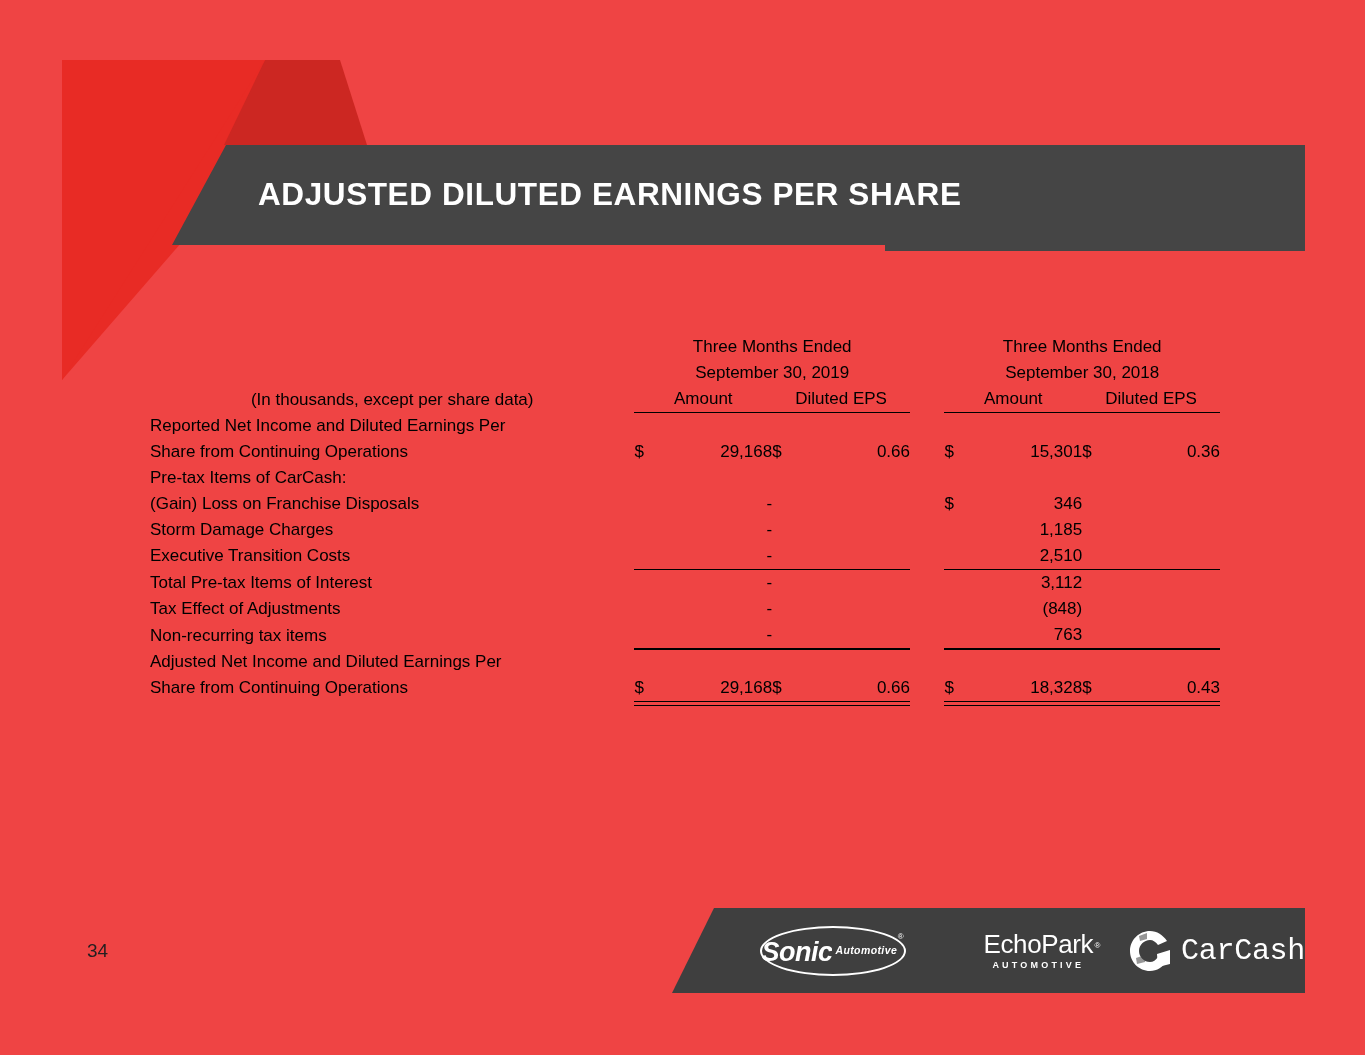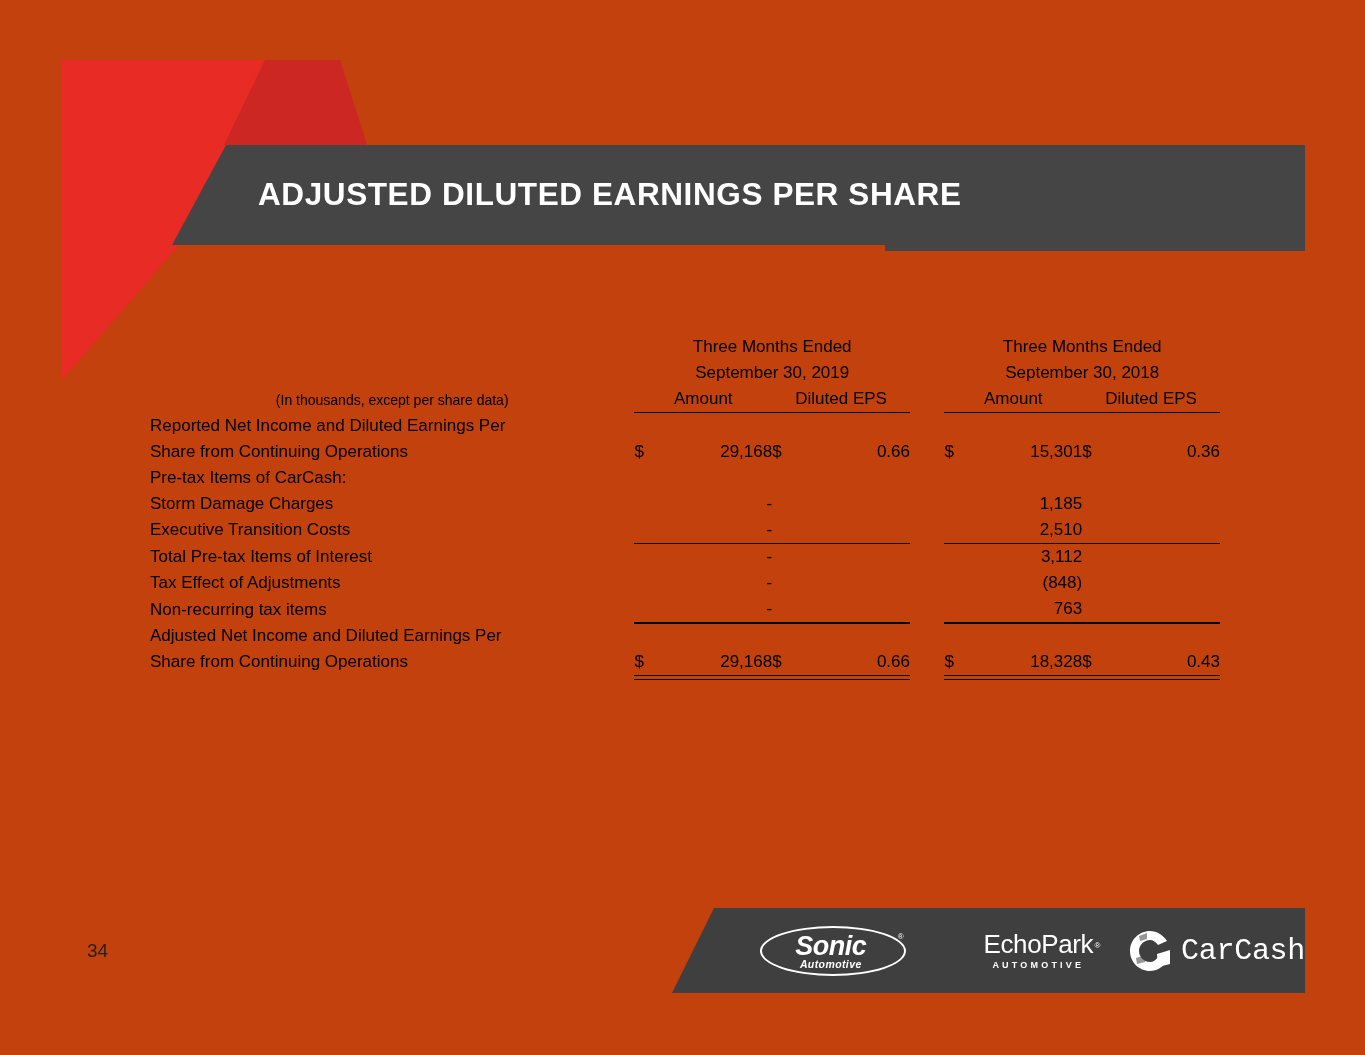--- a/index.html
+++ b/index.html
@@ -14,21 +14,21 @@
     font-family: "Liberation Sans", sans-serif;
     overflow: hidden;
   }
 
   
   #slide {
     position: absolute;
     left: 0; top: 0;
     width: 1365px;
     height: 1055px;
-    background: #c2410c;
+    background: #ef4444;
   }
 
   
   #header-graphic {
     position: absolute;
     left: 0; top: 0;
     width: 1365px;
     height: 400px;
     pointer-events: none;
   }
@@ -98,21 +98,21 @@
   .colhead {
     text-align: center;
     font-size: 17px;
     padding-bottom: 2px;
   }
   .colhead-rule {
     border-bottom: 1.6px solid #000000;
   }
 
   .small-note {
-    font-size: 14px;
+    font-size: 17px;
     text-align: center;
     padding-left: 0;
   }
   .ul-double {
     border-bottom: 1.6px solid #000000;
     position: relative;
   }
   .ul-double::after {
     content: "";
     position: absolute;
@@ -155,21 +155,21 @@
     padding-left: 88px;
     box-sizing: border-box;
     gap: 34px;
   }
 
   .logo-sonic {
     position: relative;
     width: 148px;
     height: 58px;
     display: flex;
-    flex-direction: column;
+    flex-direction: row;
     align-items: center;
     justify-content: center;
   }
   .logo-sonic .ellipse {
     position: absolute;
     left: 0; top: 4px;
     width: 146px;
     height: 50px;
     border: 2.5px solid #ffffff;
     border-radius: 50%;
@@ -315,20 +315,32 @@
         </tr>
         <tr>
           <td class="c-label ind1">Pre-tax Items of CarCash:</td>
           <td class="c-cur"></td>
           <td class="c-num"></td>
           <td class="c-cur"></td>
           <td class="c-num"></td>
           <td class="c-gap"></td>
           <td class="c-cur"></td>
           <td class="c-num"></td>
+          <td class="c-cur"></td>
+          <td class="c-num"></td>
+        </tr>
+        <tr>
+          <td class="c-label ind2">(Gain) Loss on Franchise Disposals</td>
+          <td class="c-cur"></td>
+          <td class="c-num dash">-</td>
+          <td class="c-cur"></td>
+          <td class="c-num"></td>
+          <td class="c-gap"></td>
+          <td class="c-cur">$</td>
+          <td class="c-num">346</td>
           <td class="c-cur"></td>
           <td class="c-num"></td>
         </tr>
         <tr>
           <td class="c-label ind2">Storm Damage Charges</td>
           <td class="c-cur"></td>
           <td class="c-num dash">-</td>
           <td class="c-cur"></td>
           <td class="c-num"></td>
           <td class="c-gap"></td>

